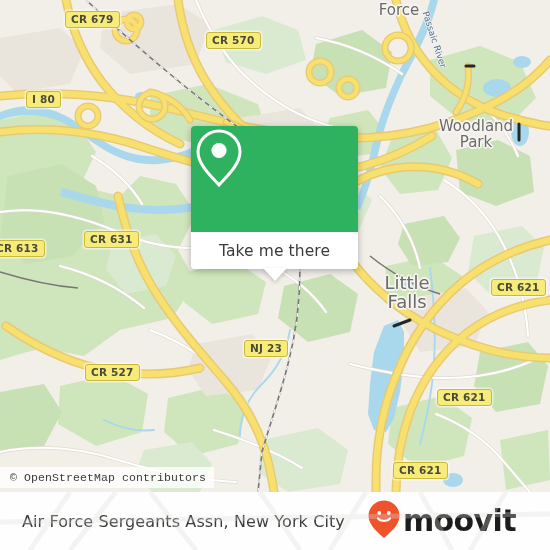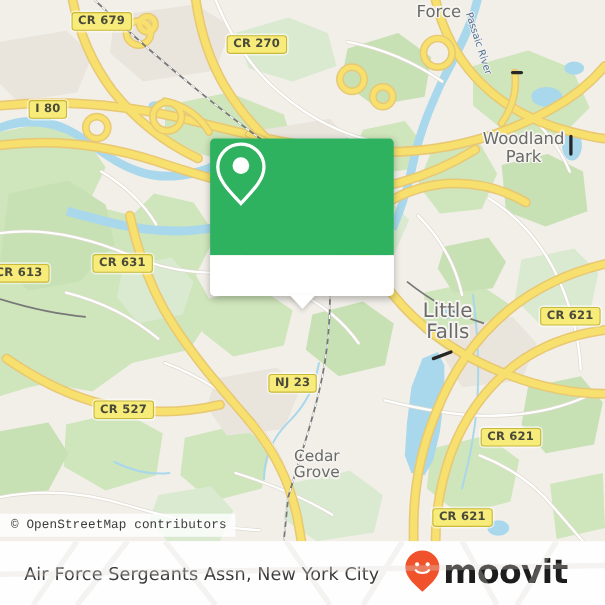--- a/index.html
+++ b/index.html
@@ -368,46 +368,45 @@
         <path d="M519 124 L519 140"></path>
         <path d="M466 66 L474 66"></path>
       </g>
     </svg>
 
     <div class="place-label" style="left:364px; top:2px; width:70px; font-size:15px;">Force</div>
     <div class="place-label" style="left:430px; top:118px; width:92px; font-size:15px;">Woodland
 Park</div>
     <div class="place-label" style="left:376px; top:273px; width:62px; font-size:18px;">Little
 Falls</div>
-    <div class="place-label" style="left:248px; top:408px; width:80px; font-size:14px;">Cedar
-Grove</div>
 
     <div class="river-label" style="left:430px; top:10px; transform: rotate(72deg); transform-origin: left top;">Passaic River</div>
 
     <div class="shield" style="left:33px; top:11px;margin-left:32px;">CR 679</div>
-    <div class="shield" style="left:206px; top:32px;">CR 270</div>
+    <div class="shield" style="left:206px; top:32px;">CR 570</div>
     <div class="shield" style="left:26px; top:91px;">I 80</div>
     <div class="shield" style="left:-10px; top:240px;">CR 613</div>
     <div class="shield" style="left:84px; top:231px;">CR 631</div>
     <div class="shield" style="left:491px; top:279px;">CR 621</div>
     <div class="shield" style="left:244px; top:340px;">NJ 23</div>
     <div class="shield" style="left:85px; top:364px;">CR 527</div>
     <div class="shield" style="left:437px; top:389px;">CR 621</div>
     <div class="shield" style="left:393px; top:462px;">CR 621</div>
 
     <div id="popup">
       <div id="popup-top">
         <span>
           <svg width="56" height="64" viewBox="0 0 56 64" aria-hidden="true">
             <path d="M28 5 C 16.5 5, 7 14.3, 7 25.8 C 7 38.5, 20 50, 28 59 C 36 50, 49 38.5, 49 25.8 C 49 14.3, 39.5 5, 28 5 Z" fill="none" stroke="#ffffff" stroke-width="3"></path>
             <circle cx="28" cy="24.5" r="7.6" fill="#ffffff"></circle>
           </svg>
         </span>
       </div>
       <div id="popup-bottom">
+        <span id="popup-label">Take me there</span>
         <div id="popup-tail"></div>
       </div>
     </div>
 
     <div id="attribution">© OpenStreetMap contributors</div>
   </div>
 
   <div id="footer">
     <svg id="footer-watermark" viewBox="0 0 550 58">
       <g stroke="#dddbd6" stroke-width="5" fill="none">

